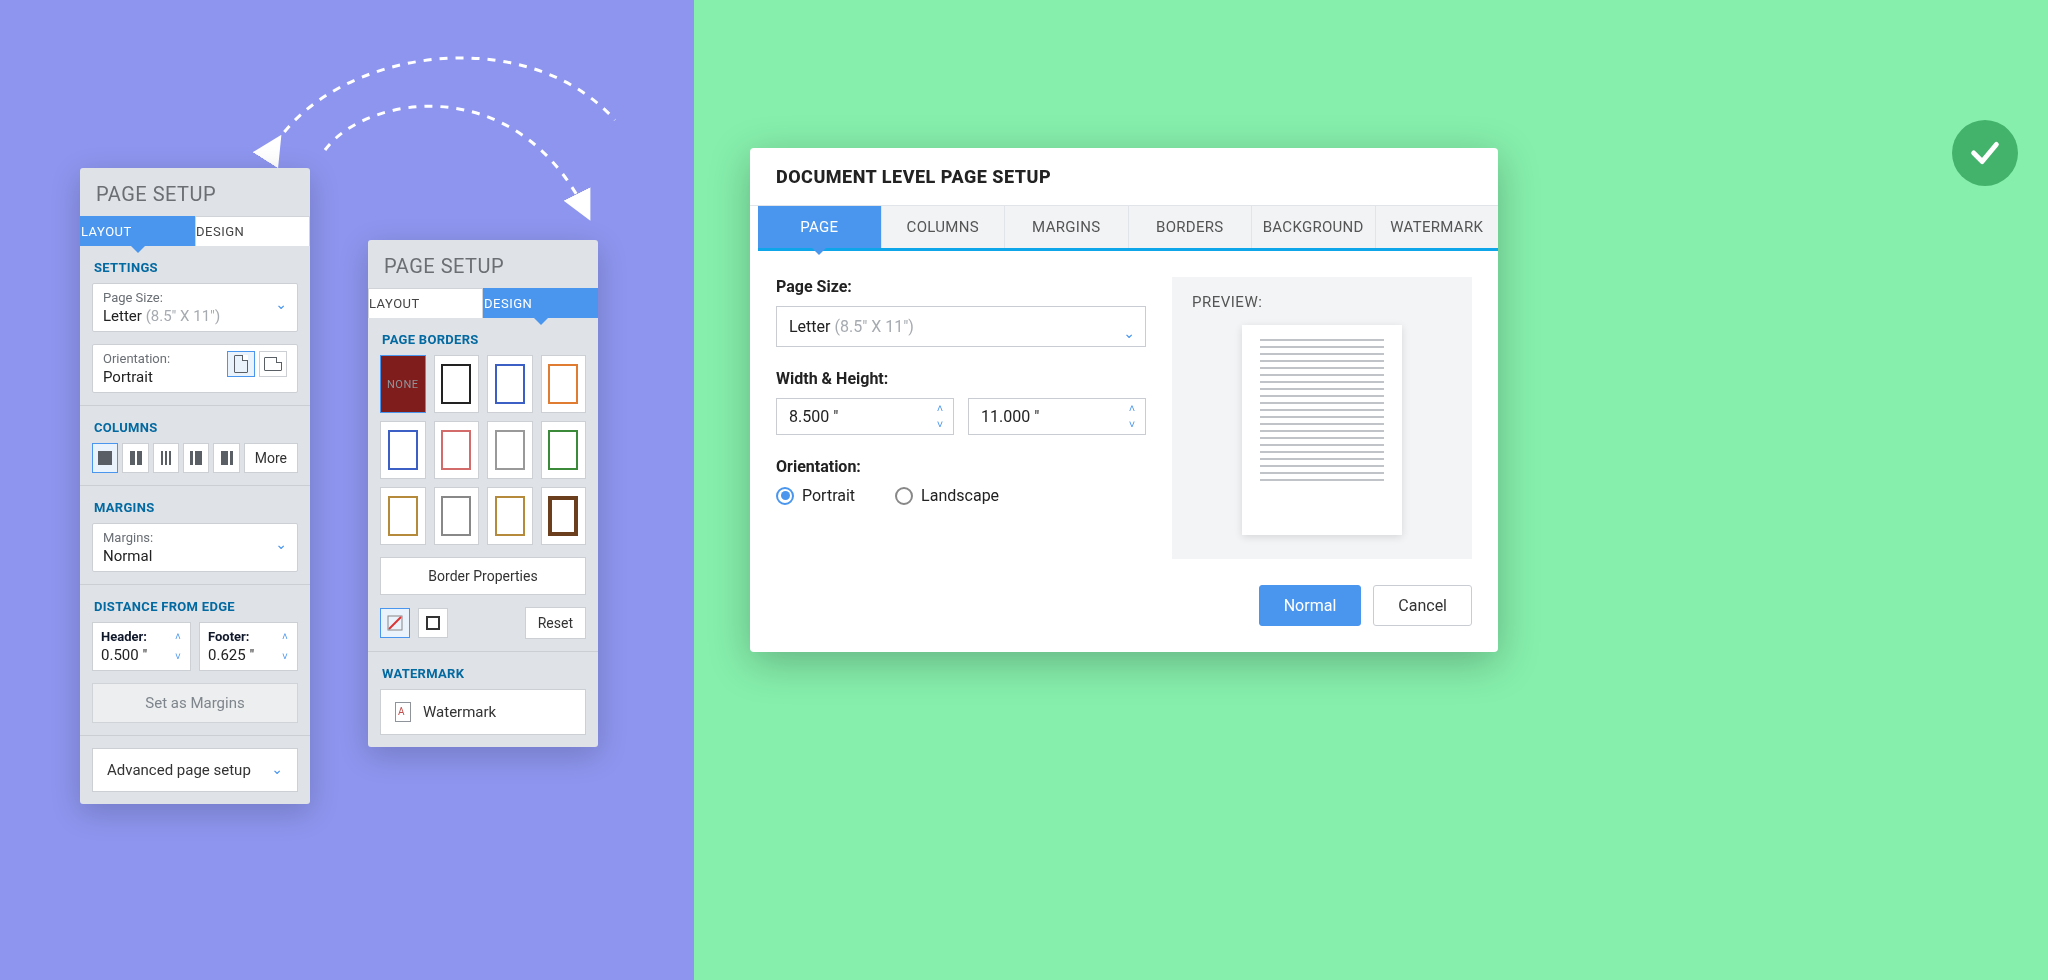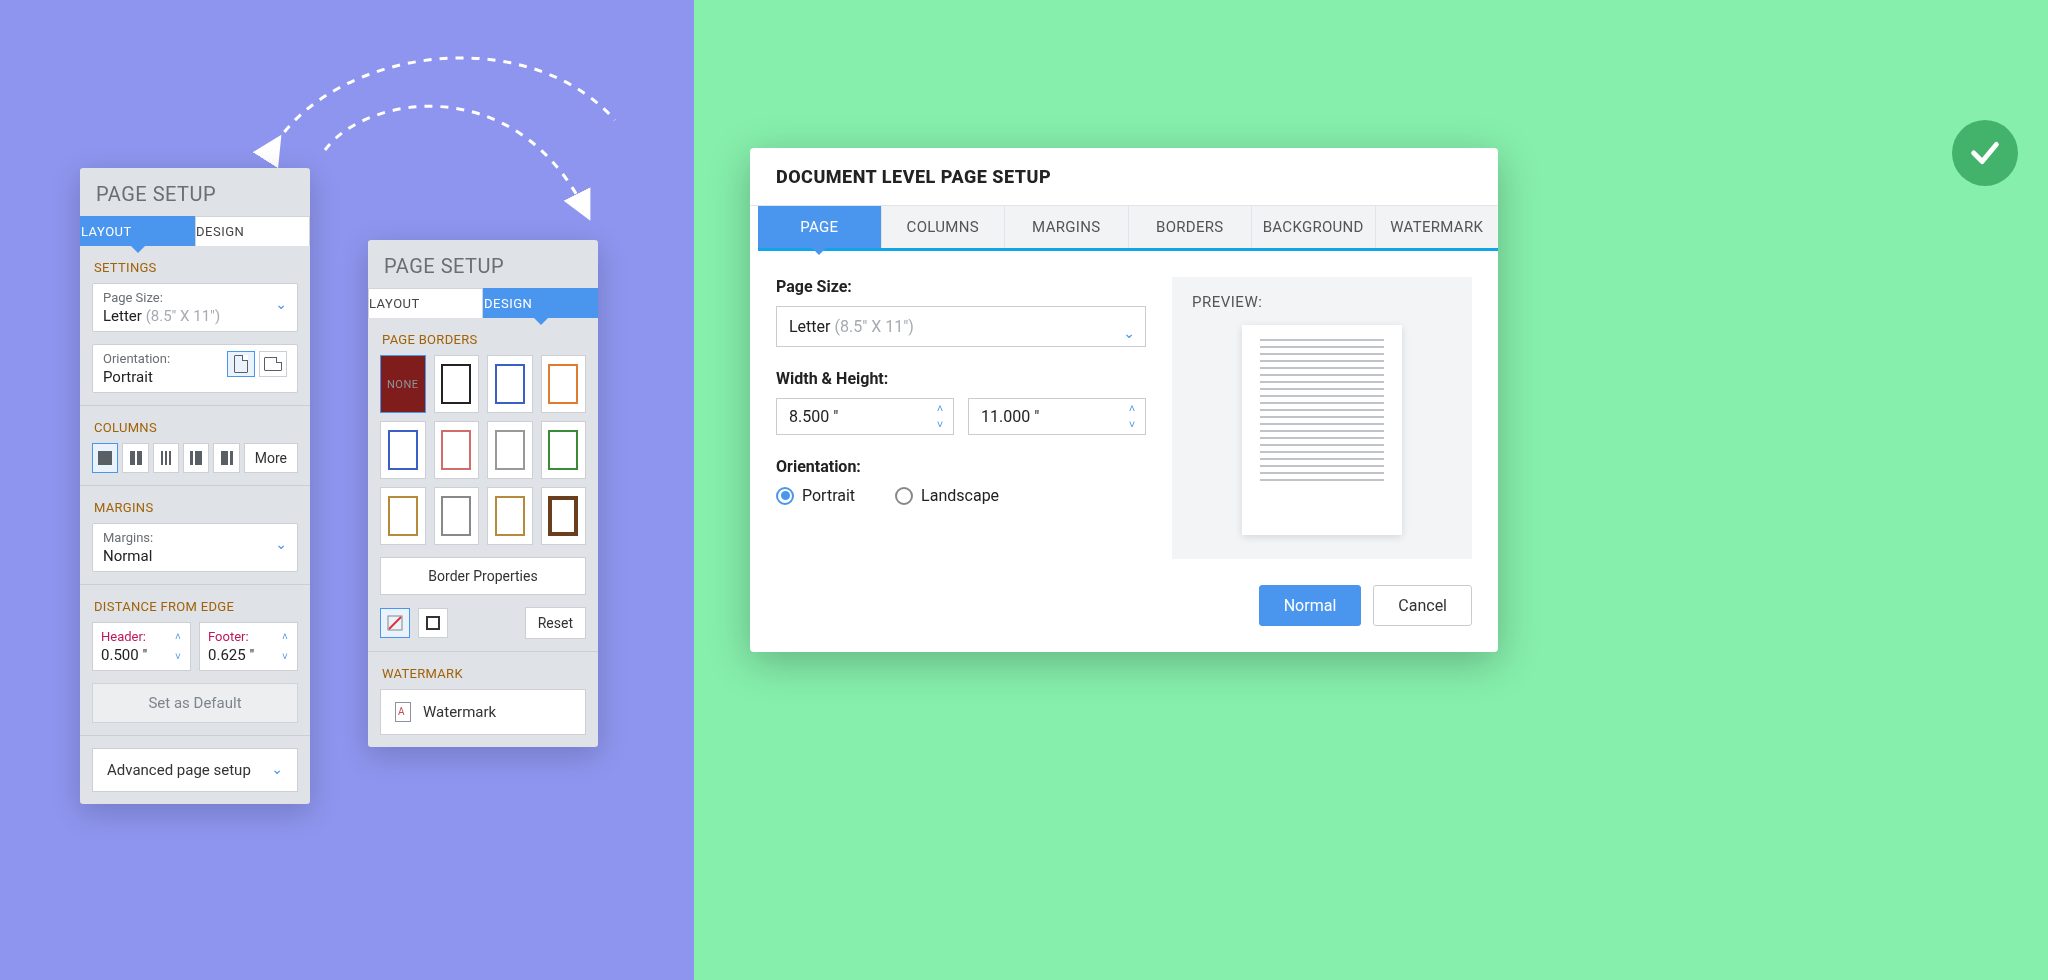--- a/index.html
+++ b/index.html
@@ -9,21 +9,21 @@
   .right-bg { flex:1; background:#86efac; position:relative; }
 
   
   .panel { background:#dfe2e6; border-radius:3px; box-shadow:0 8px 30px rgba(0,0,0,.18); position:absolute; }
   .panel-title { font-size:20px; color:#6b6f74; letter-spacing:.5px; padding:14px 16px 10px; font-weight:400; }
   .tabs { display:flex; }
   .tab { flex:1; text-align:left; padding:7px 0; font-size:13px; letter-spacing:.5px; background:#fff; color:#444; cursor:pointer; border:1px solid #d0d4d9; border-bottom:none; }
   .tab.active { background:#4a96ee; color:#fff; border-color:#4a96ee; position:relative; }
   .tab.active::after{ content:""; position:absolute; left:50%; bottom:-7px; transform:translateX(-50%); border:7px solid transparent; border-top-color:#4a96ee; border-bottom:none; }
 
-  .section-hdr { font-size:13px; font-weight:400; color:#a16207; letter-spacing:.3px; padding:14px 14px 8px; border-top:1px solid #cbcfd4; }
+  .section-hdr { font-size:13px; font-weight:700; color:#0369a1; letter-spacing:.3px; padding:14px 14px 8px; border-top:1px solid #cbcfd4; }
   .section-hdr.first{ border-top:none; }
   .inner-row { padding:0 12px 12px; }
   .field-box { background:#fff; border:1px solid #ccd0d5; border-radius:2px; padding:6px 10px; }
   .field-label { color:#6a6f75; font-size:13px; }
   .field-value { color:#222; font-size:15px; margin-top:2px; }
   .muted { color:#a6abb1; }
   .chev { float:right; color:#4a96ee; font-size:14px; margin-top:6px; }
   .orient-icons{ float:right; display:flex; gap:4px; }
   .oicon{ width:28px;height:26px;border:1px solid #ccd0d5;display:flex;align-items:center;justify-content:center;background:#fff; }
   .oicon.sel{ border-color:#4a96ee; background:#eaf2fc; }
@@ -33,21 +33,21 @@
 
   .colrow{ display:flex; gap:4px; }
   .colbtn{ width:30px;height:30px;background:#fff;border:1px solid #ccd0d5;display:flex;align-items:center;justify-content:center;cursor:pointer; }
   .colbtn.sel{ border-color:#4a96ee; background:#eaf2fc; }
   .colglyph{ display:flex; gap:2px; }
   .colglyph span{ width:2px; background:#5a5f66; height:14px; display:inline-block;}
   .morebtn{ flex:1; background:#fff;border:1px solid #ccd0d5; padding:0 10px; font-size:14px; color:#333; display:flex;align-items:center;justify-content:center;cursor:pointer;}
 
   .twofield{ display:flex; gap:8px; }
   .spin{ flex:1; background:#fff; border:1px solid #ccd0d5; padding:6px 8px; position:relative;}
-  .spin .sp-label{ font-size:13px; color:#be185d;}
+  .spin .sp-label{ font-size:13px; color:#0f172a;font-weight:bold;}
   .spin .sp-val{ font-size:15px; color:#222; margin-top:2px;}
   .spin .arrows{ position:absolute; right:4px; top:4px; bottom:4px; width:16px; display:flex; flex-direction:column; }
   .spin .arrows span{ flex:1; display:flex;align-items:center;justify-content:center;color:#4a96ee;font-size:10px; }
   .defaultbtn{ width:100%; background:#eceef0;border:1px solid #d0d4d9;color:#7f858c;padding:10px 0;font-size:15px;cursor:pointer;}
   .advlink{display:block;background:#fff;border:1px solid #ccd0d5;padding:12px 14px;color:#333;font-size:15px;cursor:pointer;position:relative;}
   .advlink .chev{ margin-top:0; }
 
   
   .grid3{ display:grid; grid-template-columns:repeat(4,1fr); gap:8px; padding:0 12px; }
   .thumb{ background:#fff;border:1px solid #ccd0d5;height:58px;display:flex;align-items:center;justify-content:center;cursor:pointer;}
@@ -207,21 +207,21 @@
             <div class="sp-label">Footer:</div>
             <div class="sp-val">0.625 "</div>
             <div class="arrows">
                 <span>˄</span>
                 <span>˅</span>
               </div>
           </div>
         </div>
       </div>
 
-      <div class="inner-row"><button class="defaultbtn">Set as Default</button></div>
+      <div class="inner-row"><button class="defaultbtn">Set as Margins</button></div>
       <div style="border-top:1px solid #cbcfd4;padding:12px;">
         <div class="advlink">
           <span class="chev">⌄</span>
           <span>Advanced page setup</span>
         </div>
       </div>
     </div>
 
     <div class="panel" style="left:368px; top:240px; width:230px;">
       <div class="panel-title">PAGE SETUP</div>

